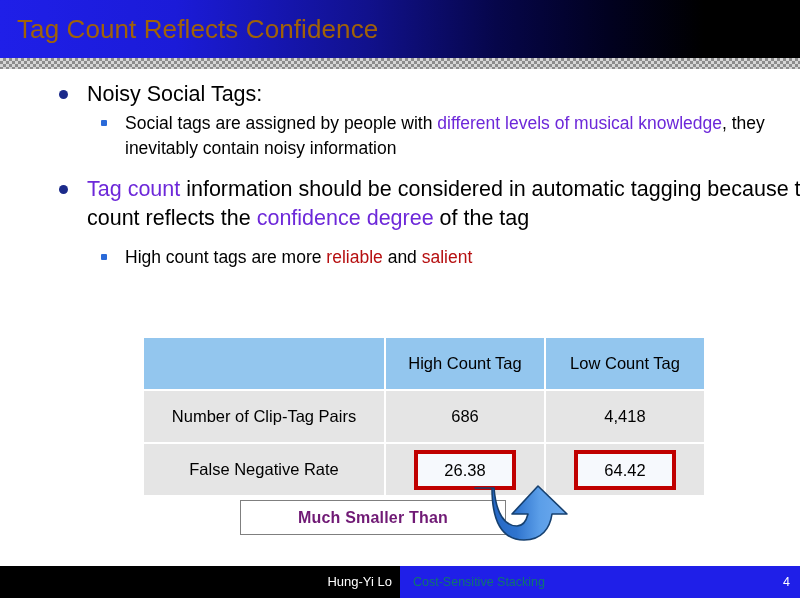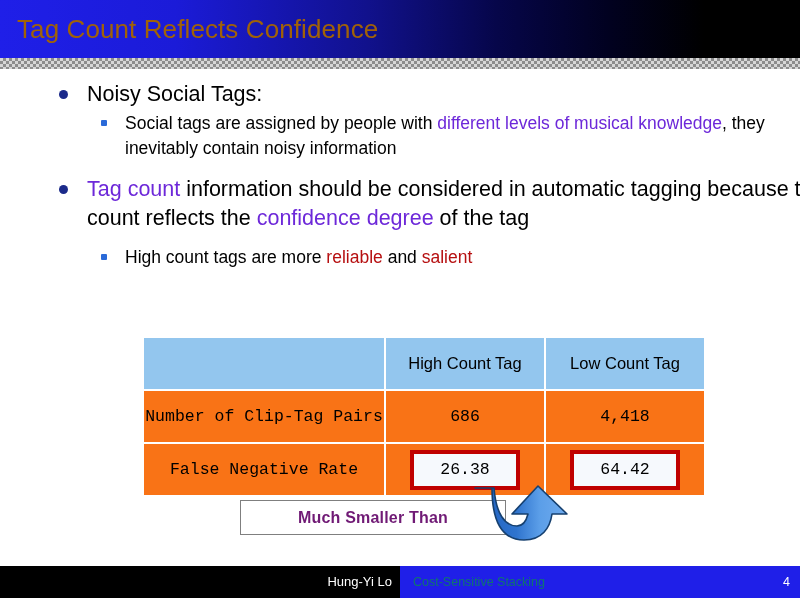--- a/index.html
+++ b/index.html
@@ -114,23 +114,22 @@
   #stats-table td:last-child { border-right: none; }
   #stats-table tr:last-child td { border-bottom: none; }
   .col-label { width: 240px; }
   .col-hi    { width: 158px; }
   .col-lo    { width: 158px; }
   .th-cell {
     background: #93c6ee;
     height: 51px;
   }
   .body-cell {
-    background: #f97316;
+    background: #e5e5e5;
     height: 51px;
-    font-family: Liberation Mono, monospace;
   }
   .cell-rowlabel { text-align: center; }
 
   .redbox {
     display: inline-block;
     border: 4px solid #c00000;
     background: #f6f9fd;
     padding: 6px 26px;
     line-height: 20px;
     font-size: 16.5px;

